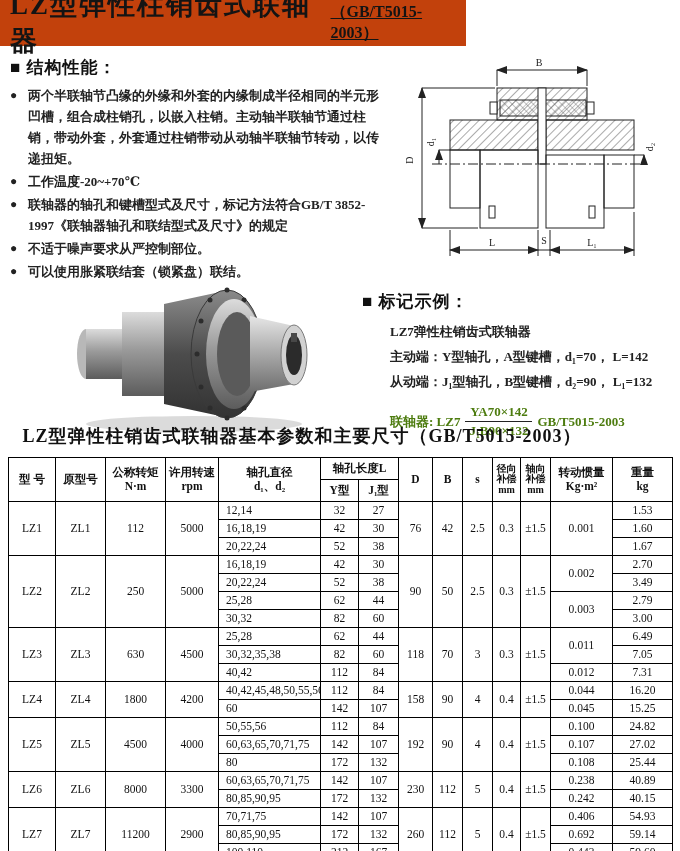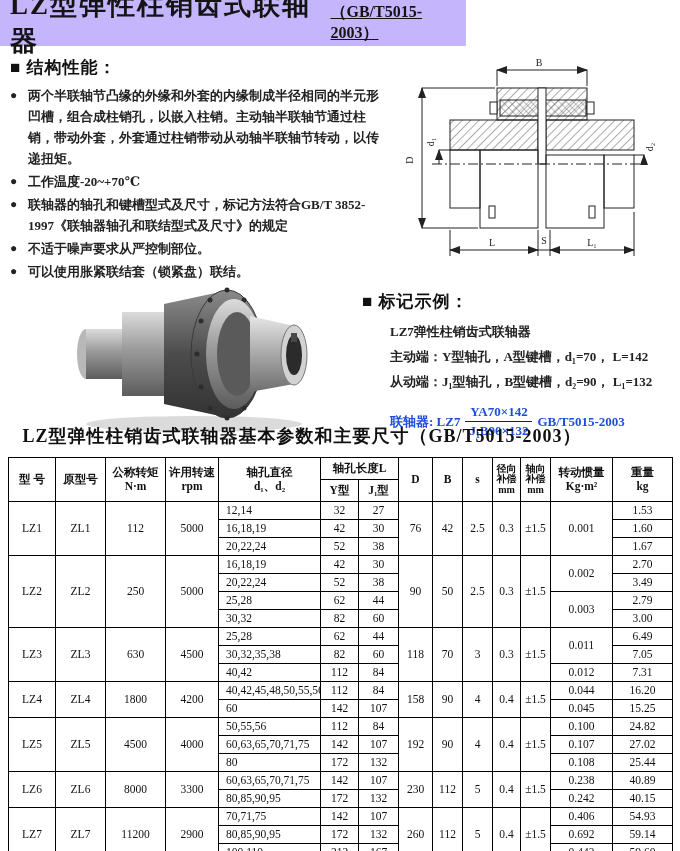--- a/index.html
+++ b/index.html
@@ -1,41 +1,41 @@
 <!DOCTYPE html>
 <html><head>
 <meta charset="utf-8">
 <style>
   html,body{margin:0;padding:0;background:#fff;}
   .page{position:relative;width:680px;height:851px;background:#ffffff;overflow:hidden;
         font-family:"Liberation Serif","DejaVu Serif",serif;color:#111;}
 
   
-  .banner{position:absolute;left:0;top:0;width:466px;height:46px;background:#c4b5fd;
+  .banner{position:absolute;left:0;top:0;width:466px;height:46px;background:#c2410c;
           display:flex;align-items:center;padding-left:10px;box-sizing:border-box;}
   .banner .main{font-size:27px;font-weight:bold;letter-spacing:2px;color:#141414;}
   .banner .std{font-size:16px;font-weight:bold;margin-left:0;color:#141414;text-decoration:underline;}
 
   
   .features{position:absolute;left:10px;top:56px;width:372px;}
   .sec-heading{font-size:17px;font-weight:bold;margin-bottom:6px;letter-spacing:1px;}
   .bullet{display:flex;font-size:13px;line-height:21px;margin-bottom:2px;font-weight:bold;color:#222;}
   .bullet .marker{width:18px;flex:none;font-size:12px;}
   .bullet .text{flex:1;}
 
   
   .drawing{position:absolute;left:392px;top:54px;width:286px;height:230px;}
 
   
   .photo{position:absolute;left:22px;top:264px;width:326px;height:174px;}
 
   
   .marking{position:absolute;left:362px;top:290px;width:316px;}
   .marking .lines{margin-left:28px;font-size:13px;line-height:25px;font-weight:bold;color:#222;}
-  .formula{display:flex;align-items:center;font-size:13px;font-weight:bold;margin-top:10px;margin-left:28px;color:#1d4ed8;}
+  .formula{display:flex;align-items:center;font-size:13px;font-weight:bold;margin-top:10px;margin-left:28px;color:#4d7c0f;}
   .frac{display:inline-flex;flex-direction:column;text-align:center;margin:0 5px;font-size:13px;}
   .frac .top{border-bottom:1.5px solid #222;padding:0 4px 1px 4px;}
   .frac .bot{padding:1px 4px 0 4px;}
 
   
   .table-title{position:absolute;left:0;top:424px;width:604px;text-align:center;
                font-size:18px;font-weight:bold;letter-spacing:1px;}
   table.spec{position:absolute;left:8px;top:457px;width:664px;border-collapse:collapse;
              table-layout:fixed;font-size:11.5px;}
   table.spec th,table.spec td{border:1px solid #000;text-align:center;padding:0 1px;

